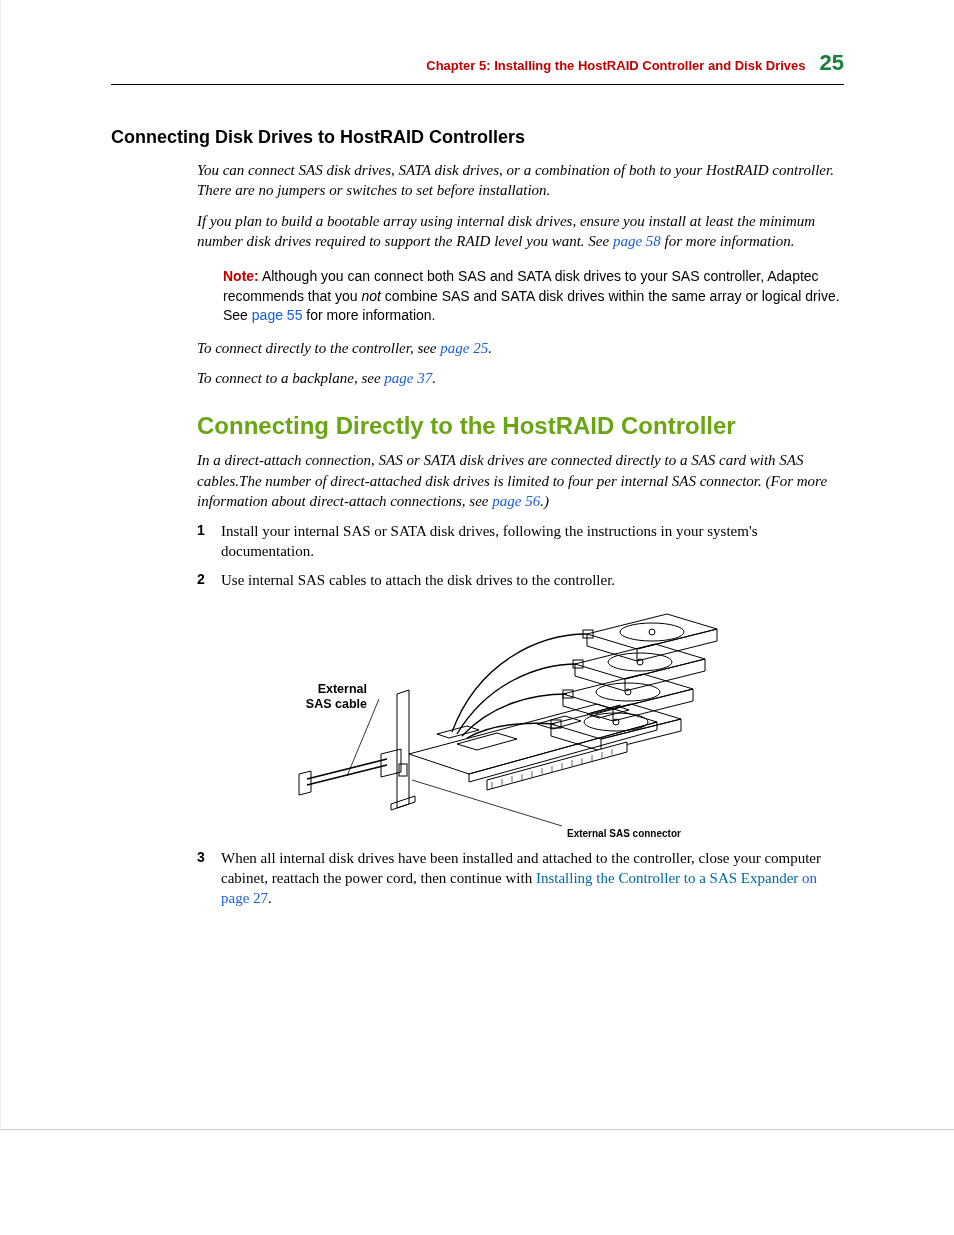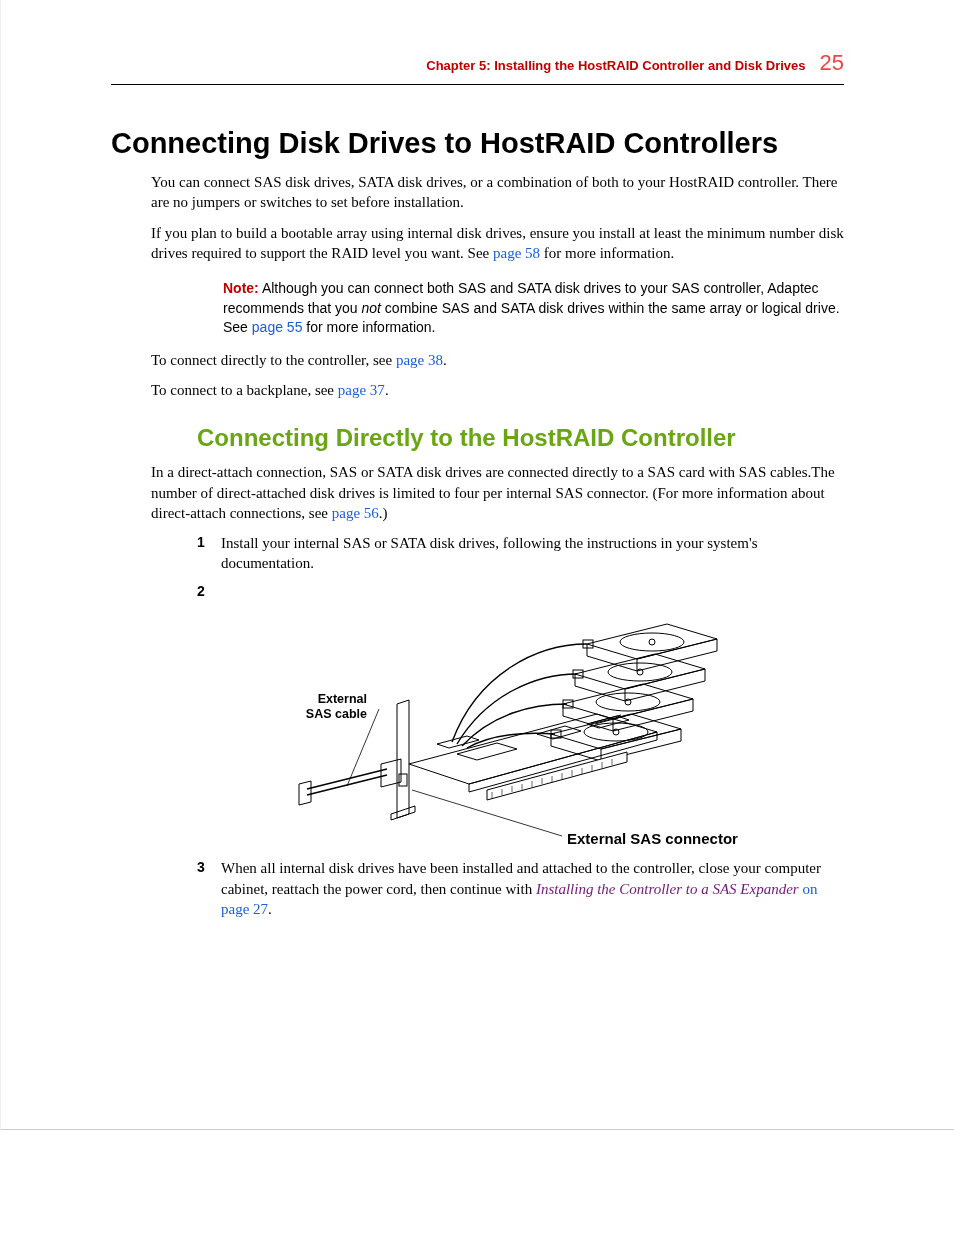--- a/index.html
+++ b/index.html
@@ -29,61 +29,61 @@
     font-family: Arial, Helvetica, sans-serif;
   }
   .chapter-label {
     color: #c00000;
     font-weight: bold;
     font-size: 13px;
   }
   .page-number {
     font-family: Arial, Helvetica, sans-serif;
     font-size: 22px;
-    font-weight: normal;
-    color: #ef4444;
+    font-weight: bold;
+    color: #15803d;
   }
   h1 {
     font-family: Arial, Helvetica, sans-serif;
     font-weight: bold;
-    font-size: 29px;
+    font-size: 18px;
     margin: 42px 0 12px 0;
   }
   h2 {
     font-family: Arial, Helvetica, sans-serif;
     font-weight: bold;
     font-size: 24px;
     color: #6aa514;
     margin: 24px 0 8px 86px;
   }
   p.body {
-    margin: 10px 0 10px 40px;
+    margin: 10px 0 10px 86px;
     font-size: 15px;
     line-height: 1.35;
+    font-style: italic;
   }
   .indent1 {
     margin-left: 112px;
   }
   .note-block {
     margin: 16px 0 12px 112px;
     font-family: Arial, Helvetica, sans-serif;
     font-size: 14px;
     line-height: 1.4;
   }
   .note-label {
     color: #c00000;
     font-weight: bold;
   }
   a.link, .link {
     color: #1a5fd6;
     text-decoration: none;
   }
   .italic-link {
-    color: #701a75;
-    font-style: italic;
+    color: #0369a1;
     text-decoration: none;
   }
   ol.steps {
     margin: 8px 0 8px 86px;
     padding: 0;
     list-style: none;
   }
   ol.steps > li {
     display: flex;
     gap: 10px;
@@ -117,24 +117,24 @@
     font-family: Arial, Helvetica, sans-serif;
     font-weight: bold;
     font-size: 12.5px;
     text-align: right;
     width: 70px;
     line-height: 1.2;
   }
   .fig-label-bottom {
     position: absolute;
     left: 370px;
-    top: 216px;
-    font-family: Arial, Helvetica, sans-serif;
-    font-weight: bold;
-    font-size: 15px;
+    top: 224px;
+    font-family: Arial, Helvetica, sans-serif;
+    font-weight: bold;
+    font-size: 10px;
   }
   svg.diagram {
     display: block;
     margin: 4px auto 0 80px;
   }
 </style>
 </head>
 <body>
 
 <div class="page">
@@ -152,40 +152,41 @@
   <p class="body">
     <span>If you plan to build a bootable array using internal disk drives, ensure you install at least the minimum number disk drives required to support the RAID level you want. See </span><a href="#" class="link">page 58</a><span> for more information.</span>
   </p>
 
   <div class="note-block">
     <span class="note-label">Note:</span><span> Although you can connect both SAS and SATA disk drives to your SAS controller, Adaptec recommends that you </span><em>not</em><span> combine SAS and SATA disk drives within the same array or logical drive. See </span><a href="#" class="link">page 55</a><span> for more information.</span>
   </div>
 
 
   <p class="body indent1">
-    <span>To connect directly to the controller, see </span><a href="#" class="link">page 38</a><span>.</span>
+    <span>To connect directly to the controller, see </span><a href="#" class="link">page 25</a><span>.</span>
   </p>
 
   <p class="body indent1">
     <span>To connect to a backplane, see </span><a href="#" class="link">page 37</a><span>.</span>
   </p>
 
   <h2>Connecting Directly to the HostRAID Controller</h2>
 
   <p class="body">
     <span>In a direct-attach connection, SAS or SATA disk drives are connected directly to a SAS card with SAS cables.The number of direct-attached disk drives is limited to four per internal SAS connector. (For more information about direct-attach connections, see </span><a href="#" class="link">page 56</a><span>.)</span>
   </p>
 
   <ol class="steps">
     <li>
       <span class="num">1</span>
       <span>Install your internal SAS or SATA disk drives, following the instructions in your system's documentation.</span>
     </li>
     <li>
       <span class="num">2</span>
+      <span>Use internal SAS cables to attach the disk drives to the controller.</span>
     </li>
   </ol>
 
   <div class="figure-wrap">
     <div class="fig-label-left">
       <span>External</span><br>
       <span>SAS cable</span>
     </div>
     <div class="fig-label-bottom">External SAS connector</div>
 

